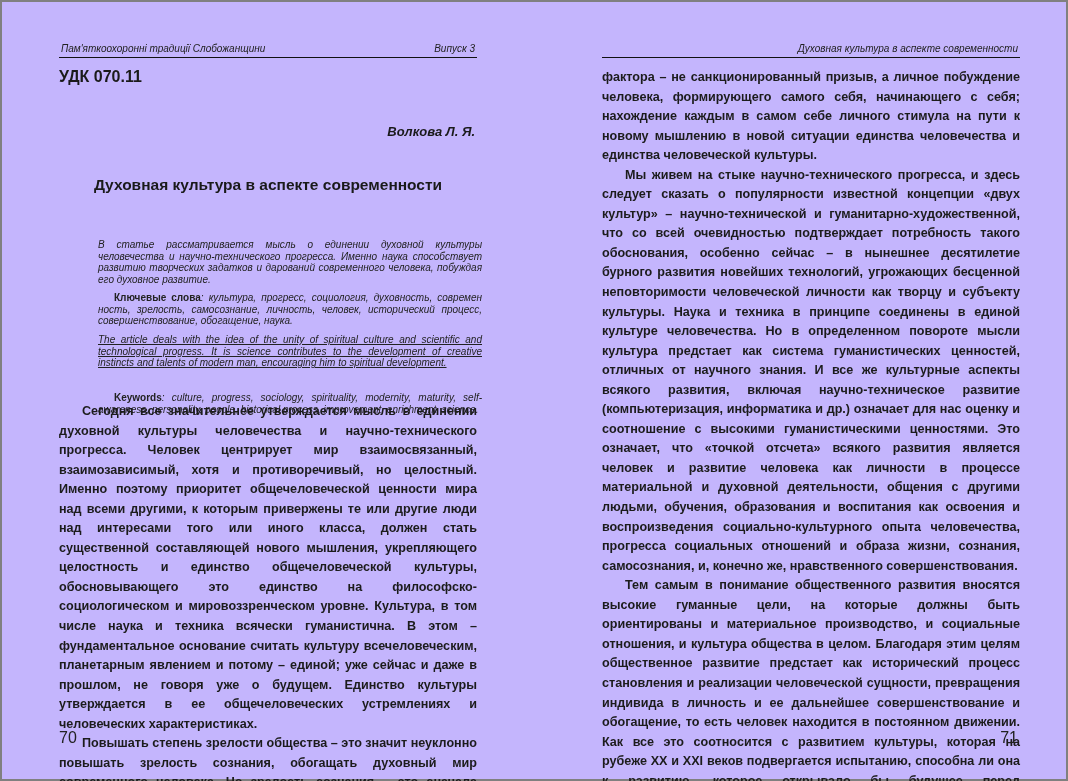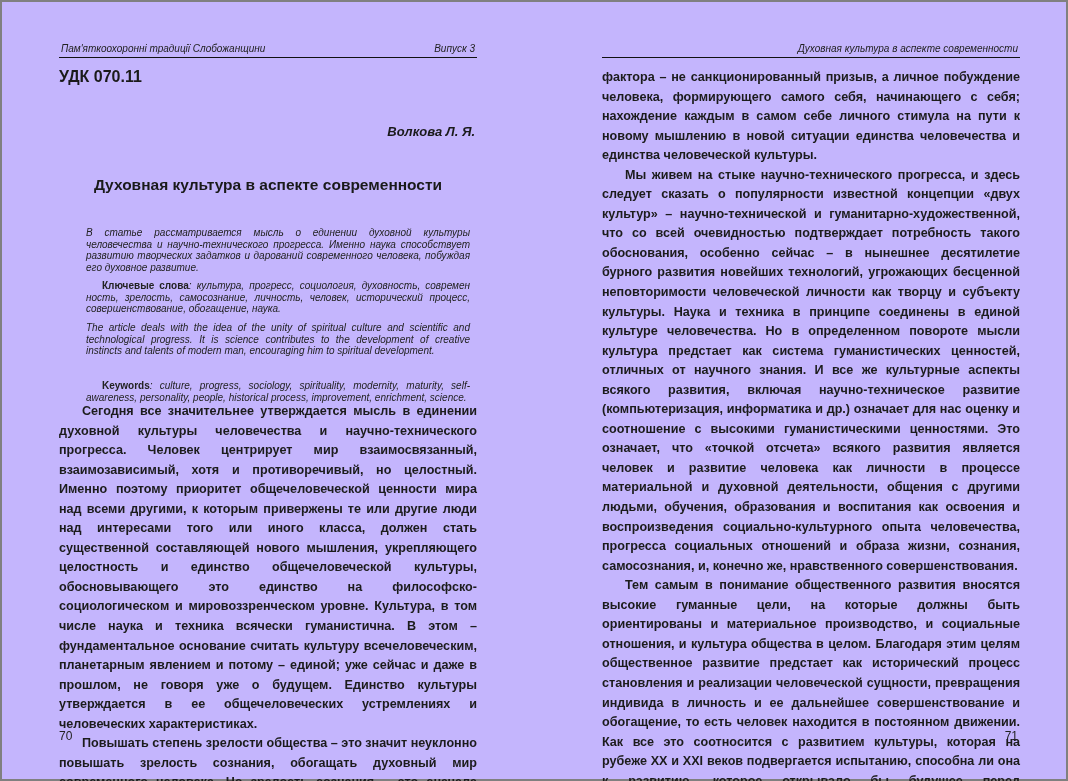--- a/index.html
+++ b/index.html
@@ -49,44 +49,44 @@
       position: absolute; top: 174px; left: 0; width: 100%;
       text-align: center;
       font-weight: bold; font-size: 15.5px;
     }
     .abstract {
       position: absolute; left: 23px; width: 384px;
       font-size: 10px; line-height: 11.6px;
       text-align: justify;
       font-style: italic;
       color: #222;
-      margin: 4px;
+      margin: 16px;
     }
     .abstract b { font-style: normal; font-weight: bold; padding-left: 16px; }
     .abs-ru { top: 221px; }
     .kw-ru { top: 274px; }
-    .abs-en { top: 316px; }
+    .abs-en { top: 316px; text-decoration: underline; }
     .kw-en { top: 374px; }
 
     .body-text {
       position: absolute; left: 0; width: 418px;
       font-size: 12.6px;
       line-height: 19.55px;
       text-align: justify;
       margin: 0;
       color: #1c1c1c;
     }
     .body-text p { margin: 0; text-indent: 23px; font-weight: bold; }
     .body-text p.cont { text-indent: 0; }
     .left-body { top: 400px; }
     .right-body { top: 66px; }
 
     .page-number {
       position: absolute; top: 727px;
-      font-size: 12px; color: #222;
+      font-size: 16px; color: #222;
     }
     .pn-left { left: 0; }
     .pn-right { right: 2px; margin-left: 12px; }
   </style>
 </head>
 <body>
 
 <div class="frame">
 
   <div class="page page-left">

